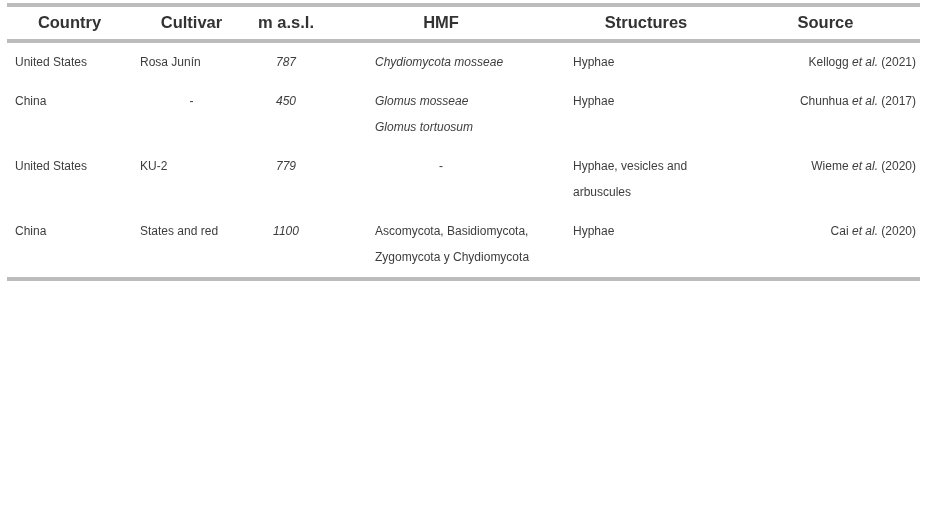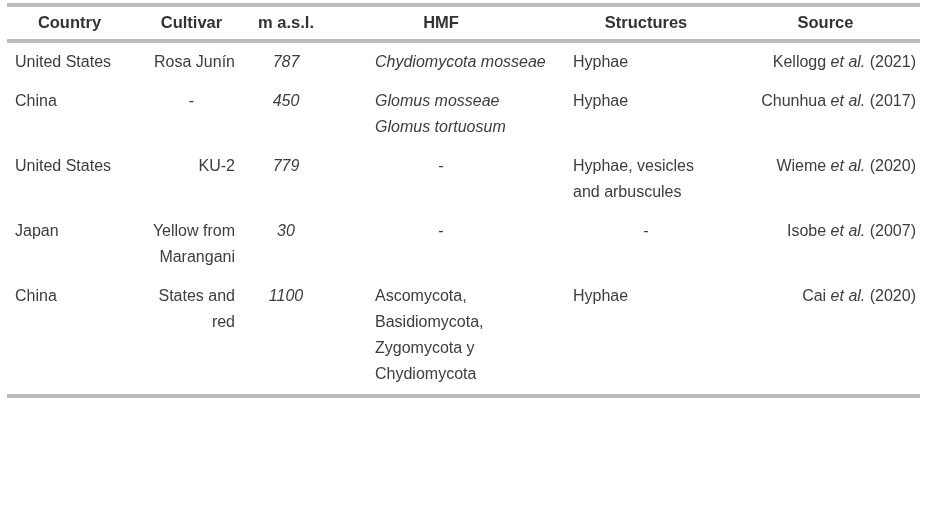--- a/index.html
+++ b/index.html
@@ -35,27 +35,27 @@
     font-size: 16.5px;
     line-height: 21px;
     color: var(--header-text);
     text-align: center;
     padding: 5px 4px 6px 4px;
     white-space: nowrap;
     overflow: hidden;
   }
   tbody td {
     vertical-align: top;
-    font-size: 16px;
+    font-size: 12px;
     line-height: 26px;
     padding: 6px 6px 7px 8px;
     color: var(--text);
   }
   td.c0 { padding-left: 8px; padding-right: 6px; }
-  td.c1 { padding-left: 8px; padding-right: 16px; text-align: right; }
+  td.c1 { padding-left: 8px; padding-right: 16px; }
   td.c2 { text-align: center; padding-left: 4px; padding-right: 4px; font-style: italic; }
   td.c3 { padding-left: 54px; padding-right: 4px; }
   td.c4 { padding-left: 12px; padding-right: 20px; }
   td.c5 { padding-left: 8px; padding-right: 4px; text-align: right; }
   td.dash { text-align: center; padding-left: 4px; padding-right: 4px; }
   i { font-style: italic; }
 </style>
 </head>
 <body>
 
@@ -98,28 +98,20 @@
         </tr>
         <tr>
           <td class="c0"><span>United States</span></td>
           <td class="c1"><span>KU-2</span></td>
           <td class="c2"><span>779</span></td>
           <td class="c3 dash"><span>-</span></td>
           <td class="c4"><span>Hyphae, vesicles and arbuscules</span></td>
           <td class="c5"><span>Wieme </span><i>et al.</i><span> (2020)</span></td>
         </tr>
         <tr>
-          <td class="c0"><span>Japan</span></td>
-          <td class="c1"><span>Yellow from Marangani</span></td>
-          <td class="c2"><span>30</span></td>
-          <td class="c3 dash"><span>-</span></td>
-          <td class="c4 dash"><span>-</span></td>
-          <td class="c5"><span>Isobe </span><i>et al.</i><span> (2007)</span></td>
-        </tr>
-        <tr>
           <td class="c0"><span>China</span></td>
           <td class="c1"><span>States and red</span></td>
           <td class="c2"><span>1100</span></td>
           <td class="c3"><span>Ascomycota, Basidiomycota, Zygomycota y Chydiomycota</span></td>
           <td class="c4"><span>Hyphae</span></td>
           <td class="c5"><span>Cai </span><i>et al.</i><span> (2020)</span></td>
         </tr>
       </tbody>
   </table>
 </div>

